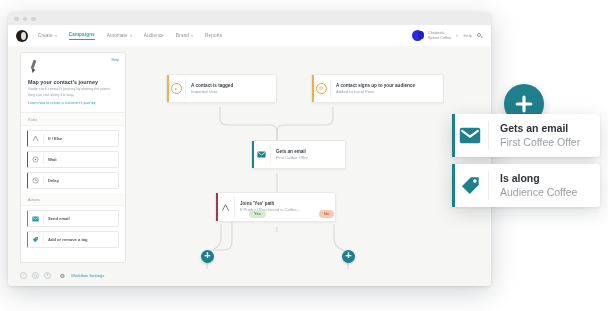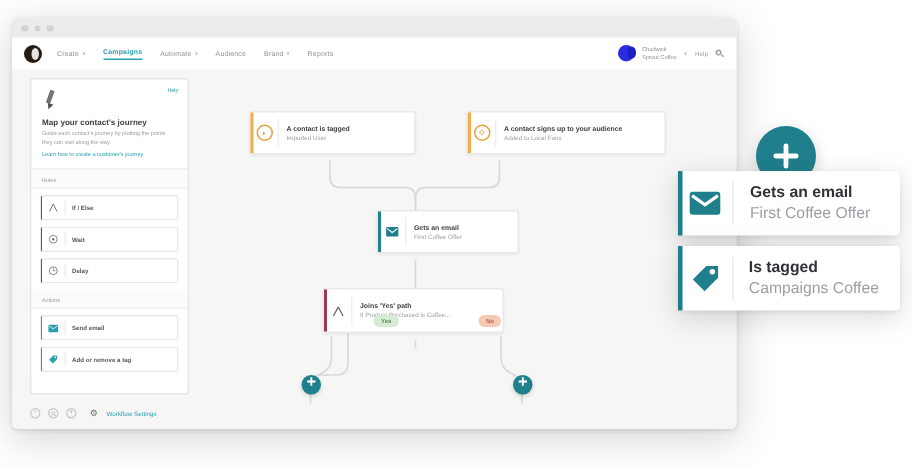--- a/index.html
+++ b/index.html
@@ -450,18 +450,18 @@
   <div class="callout" style="left:452px;top:164px;width:148px;">
     <div class="bar"></div>
     <div class="callout-ico">
       <svg width="21" height="21" viewBox="0 0 22 22">
           <path d="M2 11.8 L11.4 2.4 H19.6 V10.6 L10.2 20 Z" fill="#1f7f8c"></path>
           <circle cx="15.6" cy="6.4" r="1.9" fill="#ffffff"></circle>
         </svg>
     </div>
     <div class="callout-div"></div>
     <div class="callout-txt">
-      <div class="callout-t">Is tagged</div>
-      <div class="callout-s">Campaigns Coffee</div>
+      <div class="callout-t">Is along</div>
+      <div class="callout-s">Audience Coffee</div>
     </div>
   </div>
 
 </div>
 
 </body></html>

